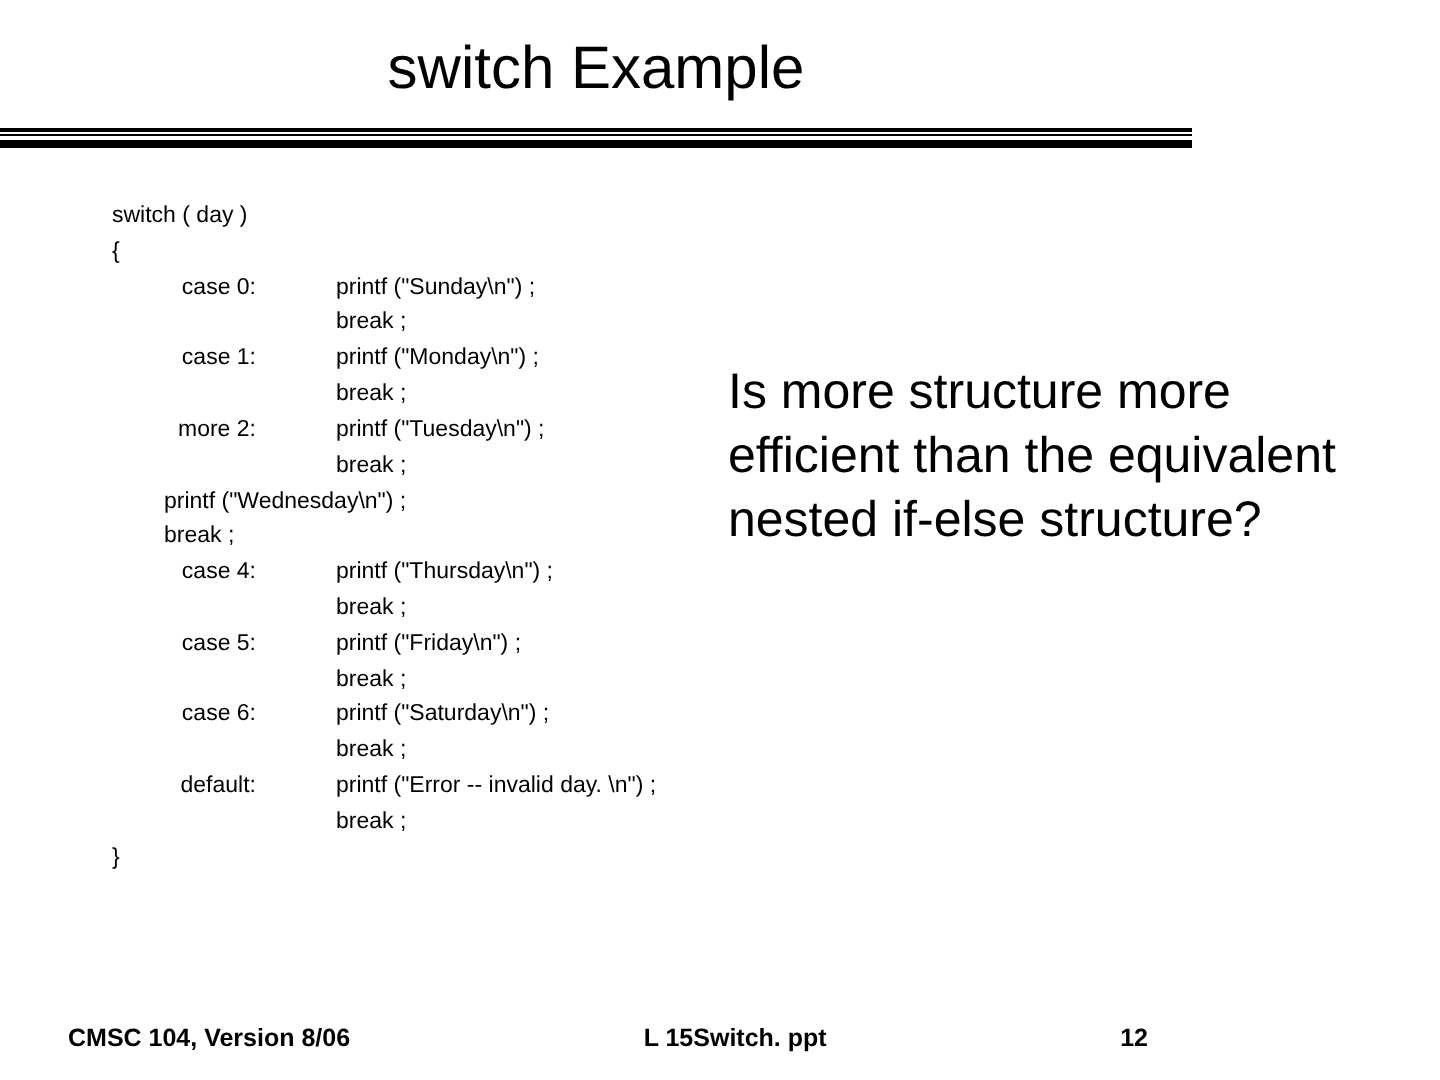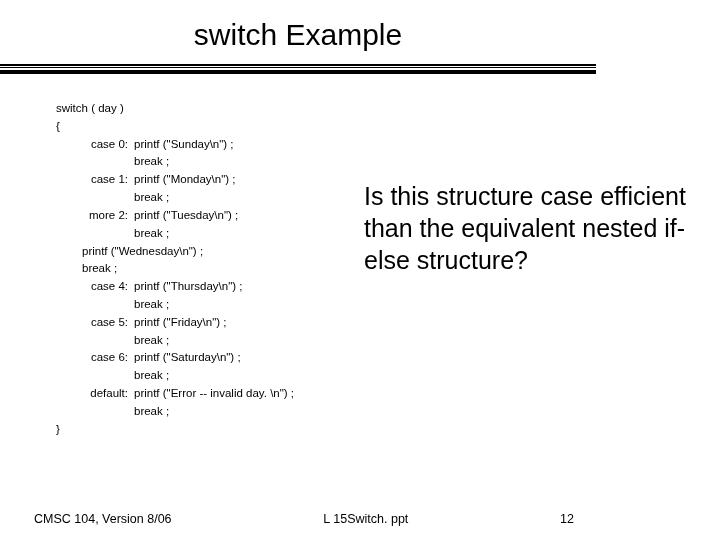--- a/index.html
+++ b/index.html
@@ -9,29 +9,29 @@
   .divider { position: relative; height: 12px; margin: 0; }
   .divider .dline { position: absolute; left: 0; right: 0; }
   .d1 { top: 0; border-top: 2px solid #000; }
   .d2 { top: 3px; border-top: 1px solid #000; }
   .d3 { top: 6px; border-top: 4px solid #000; }
 
   .content { position: absolute; top: 100px; left: 44px; right: 24px; bottom: 50px; }
   .code-col { position: absolute; left: 12px; top: 0; width: 330px; font-size: 11.5px; line-height: 1.55; }
   .code-line { white-space: pre; }
   .cases { margin-left: 26px; }
-  .case-row { display: flex; }
+  .case-row { display: flex; gap: 34px; }
   .case-label { width: 52px; text-align: right; padding-right: 6px; }
   .case-body { flex: 1; }
   .case-body .stmt { display: block; }
   .default-row .case-label { width: 52px; }
 
   .question { position: absolute; left: 320px; top: 80px; width: 340px; font-size: 25px; line-height: 1.28; }
 
-  .footer { position: absolute; left: 34px; right: 22px; bottom: 14px; display: flex; align-items: baseline; font-size: 12.5px; }
+  .footer { position: absolute; left: 34px; right: 22px; bottom: 14px; display: flex; align-items: baseline; font-size: 12.5px; font-weight: bold; }
   .footer .fl { flex: 0 0 auto; }
   .footer .fc { flex: 1 1 auto; text-align: center; }
   .footer .fr { flex: 0 0 auto; }
 </style>
 </head>
 <body>
 <div class="slide">
 
   <h1 class="title">switch Example</h1>
 
@@ -98,21 +98,21 @@
             <div class="case-label">default:</div>
             <div class="case-body">
               <span class="stmt">printf ("Error -- invalid day. \n") ;</span>
               <span class="stmt">break ;</span>
             </div>
           </div>
         </div>
       <div class="code-line">}</div>
     </div>
 
-    <div class="question">Is this structure case efficient than the equivalent nested if-else structure?</div>
+    <div class="question">Is more structure more efficient than the equivalent nested if-else structure?</div>
   </div>
 
   <div class="footer">
     <span class="fl">CMSC 104, Version 8/06</span>
     <span class="fc">L 15Switch. ppt</span>
     <span class="fr">12</span>
   </div>
 
 </div>
 

